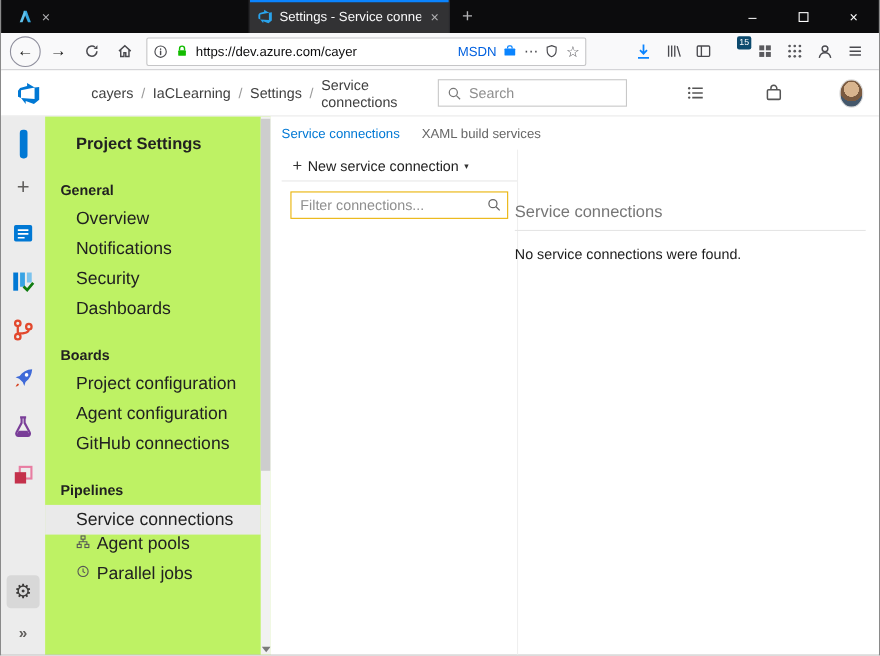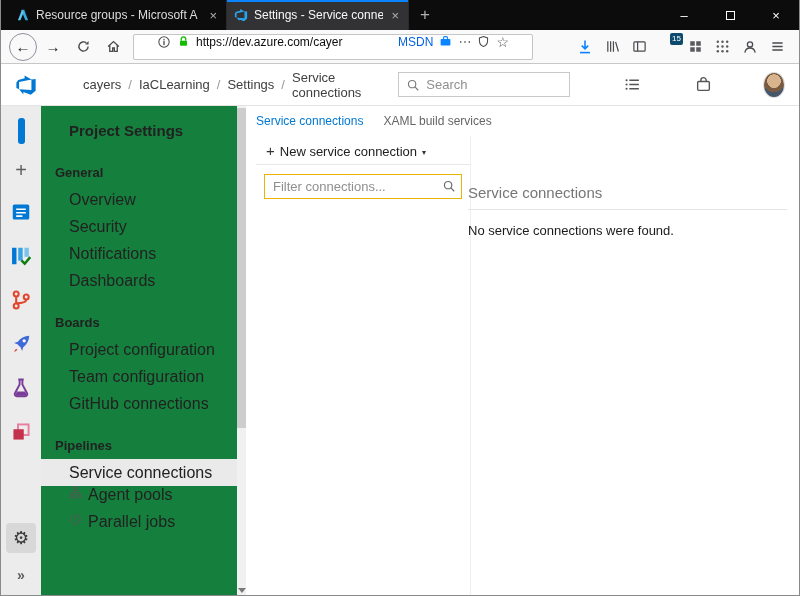--- a/index.html
+++ b/index.html
@@ -17,21 +17,21 @@
   .tab-close { color: #b1b1b3; font-size: 13px; line-height: 1; padding: 2px; }
   .new-tab { width: 32px; display: flex; align-items: center; justify-content: center; color: #b1b1b3; font-size: 17px; }
   .win-controls { margin-left: auto; display: flex; }
   .win-btn { width: 46px; display: flex; align-items: center; justify-content: center; color: #fff; font-size: 13px; }
   .max-box { width: 9px; height: 9px; border: 1px solid #fff; display: inline-block; }
 
   
   .navbar { height: 34px; background: #f9f9fa; border-bottom: 1px solid #c7c7c9; display: flex; align-items: center; padding: 0 8px; gap: 2px; flex: 0 0 34px; }
   .nav-btn { width: 28px; height: 26px; display: flex; align-items: center; justify-content: center; color: #20201f; font-size: 15px; }
   .back-btn { width: 28px; height: 28px; border: 1px solid #8f8f9d; border-radius: 50%; background: #f9f9fa; }
-  .urlbar { width: 400px; height: 26px; background: #fff; border: 1px solid #c5c5c7; border-radius: 2px; display: flex; padding: 0 23px; gap: 6px; margin: 0 4px; }
+  .urlbar { width: 400px; height: 26px; background: #fff; border: 1px solid #c5c5c7; border-radius: 2px; display: flex; align-items: center; padding: 0 5px; gap: 6px; margin: 0 4px; }
   .url-text { flex: 1; font-size: 12px; color: #0c0c0d; white-space: nowrap; overflow: hidden; }
   .msdn { font-size: 12px; color: #0060df; }
   .u-ic { color: #4a4a4f; font-size: 13px; line-height: 1; }
   .star { font-size: 14px; }
   .toolbar-icons { margin-left: auto; display: flex; align-items: center; gap: 12px; padding-right: 6px; }
   .ext-wrap { position: relative; width: 17px; height: 17px; }
   .ext-icon { width: 16px; height: 16px; background: linear-gradient(#ffd43d,#f7b500); border-radius: 3px; margin-top: 2px; }
   .ext-badge { position: absolute; top: -5px; right: -7px; background: #0c4a6e; color: #fff; font-size: 8px; line-height: 1; padding: 2px 2px; border-radius: 2px; margin-left: 16px; }
 
   
@@ -49,21 +49,21 @@
   
   .app-body { flex: 1; display: flex; min-height: 0; }
 
   .rail { width: 40px; background: #ececec; display: flex; flex-direction: column; align-items: center; flex: 0 0 40px; }
   .rail-indicator { width: 7px; height: 26px; border-radius: 3px; background: #0078d4; margin: 12px 0 0; }
   .rail-plus { color: #605e5c; font-size: 20px; line-height: 1; margin: 16px 0 20px; }
   .rail-icon { width: 24px; height: 24px; margin-bottom: 20px; display: flex; align-items: center; justify-content: center; }
   .rail-gear { margin-top: auto; width: 30px; height: 30px; background: #d8d8d8; border-radius: 4px; display: flex; align-items: center; justify-content: center; font-size: 18px; color: #3b3a39; }
   .rail-collapse { margin: 14px 0 12px; color: #605e5c; font-size: 14px; font-weight: bold; }
 
-  .sidebar { width: 205px; background: #15803d; position: relative; padding: 0 9px 0 0; flex: 0 0 205px; }
+  .sidebar { width: 205px; background: #bef264; position: relative; padding: 0 9px 0 0; flex: 0 0 205px; }
   .sidebar-title { margin-top: 16px; padding-left: 28px; font-size: 15px; font-weight: 700; color: #212121; line-height: 18px; }
   .nav-section { margin: 20px 0 5px; padding-left: 14px; font-size: 13px; font-weight: 700; color: #212121; line-height: 17px; }
   .nav-section.first { margin-top: 24px; }
   .nav-item { height: 27px; line-height: 27px; padding-left: 28px; font-size: 16px; color: #212121; cursor: pointer; white-space: nowrap; }
   .nav-item.selected { background: #eaeaea; }
   .nav-item.with-icon { display: flex; align-items: flex-start; gap: 6px; line-height: normal; }
   .item-icon { display: flex; }
 
   .sb-track { position: absolute; top: 0; right: 0; bottom: 0; width: 9px; background: #f1f1f1; }
   .sb-thumb { position: absolute; top: 2px; right: 0; width: 9px; height: 320px; background: #cdcdcd; }
@@ -92,21 +92,20 @@
 <div class="window">
 
   <div class="titlebar">
     <div class="tab tab-1">
       <span>
         <svg width="14" height="14" viewBox="0 0 16 16">
             <path d="M6.4 2h3l4.4 12h-3L6.2 3.4z" fill="#35a7e0"></path>
             <path d="M6.8 2 2.2 14h2.9l3.6-9.2z" fill="#63c4ee"></path>
           </svg>
       </span>
-      <span class="tab-title">Resource groups - Microsoft A</span>
       <span class="tab-close">×</span>
     </div>
     <div class="tab tab-2">
       <span>
         <svg width="14" height="14" viewBox="0 0 16 16">
             <path fill="#29a3ec" d="M15 3.622v8.512L11.5 15l-5.425-1.975v1.958L3.004 11.01l8.951.701V4.005L15 3.622zM12.016 4.05 6.994 1v2.001L2.382 4.356 1 6.13v4.029l1.978.873V5.869l9.038-1.819z"></path>
           </svg>
       </span>
       <span class="tab-title">Settings - Service connections</span>
       <span class="tab-close">×</span>
@@ -310,27 +309,27 @@
       </div>
       <div class="rail-gear">⚙</div>
       <div class="rail-collapse">»</div>
     </div>
 
     <div class="sidebar">
       <div class="sidebar-title">Project Settings</div>
 
       <div class="nav-section first">General</div>
       <div class="nav-item">Overview</div>
+      <div class="nav-item">Notifications</div>
       <div class="nav-item">Security</div>
-      <div class="nav-item">Notifications</div>
       <div class="nav-item">Dashboards</div>
 
       <div class="nav-section">Boards</div>
       <div class="nav-item">Project configuration</div>
-      <div class="nav-item">Team configuration</div>
+      <div class="nav-item">Agent configuration</div>
       <div class="nav-item">GitHub connections</div>
 
       <div class="nav-section">Pipelines</div>
       <div class="nav-item selected">Service connections</div>
       <div class="nav-item with-icon">
         <span class="item-icon">
           <svg width="13" height="13" viewBox="0 0 16 16" fill="none" stroke="#555" stroke-width="1.2">
               <rect x="5.8" y="1.5" width="4.4" height="3.6"></rect>
               <rect x="1.5" y="10.9" width="4.4" height="3.6"></rect>
               <rect x="10.1" y="10.9" width="4.4" height="3.6"></rect>

